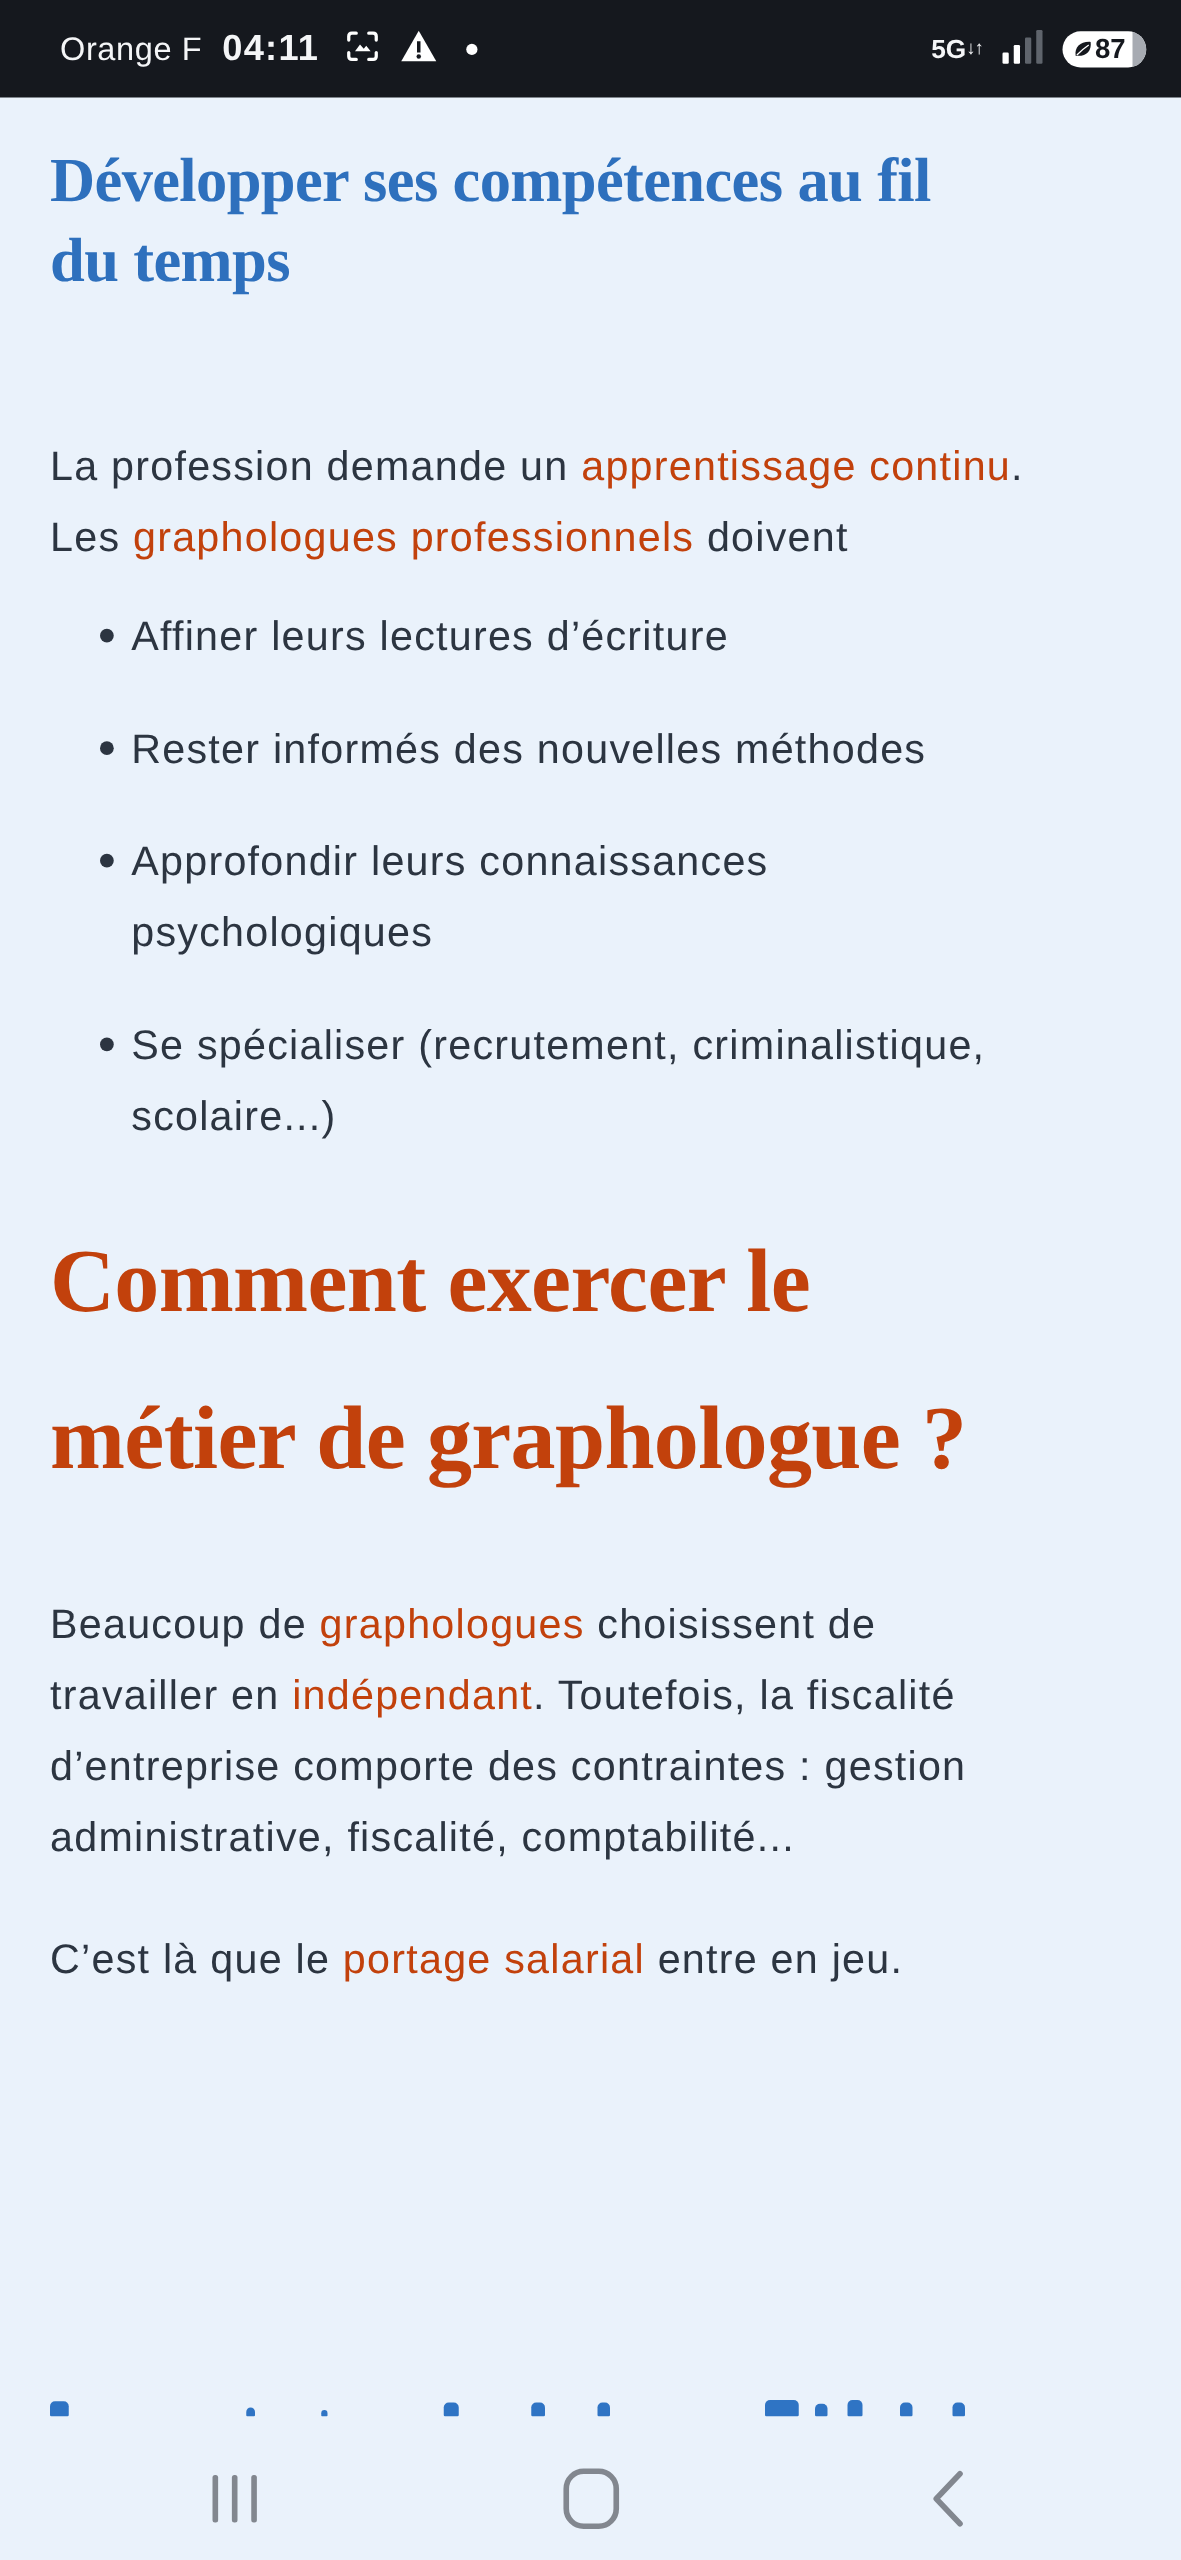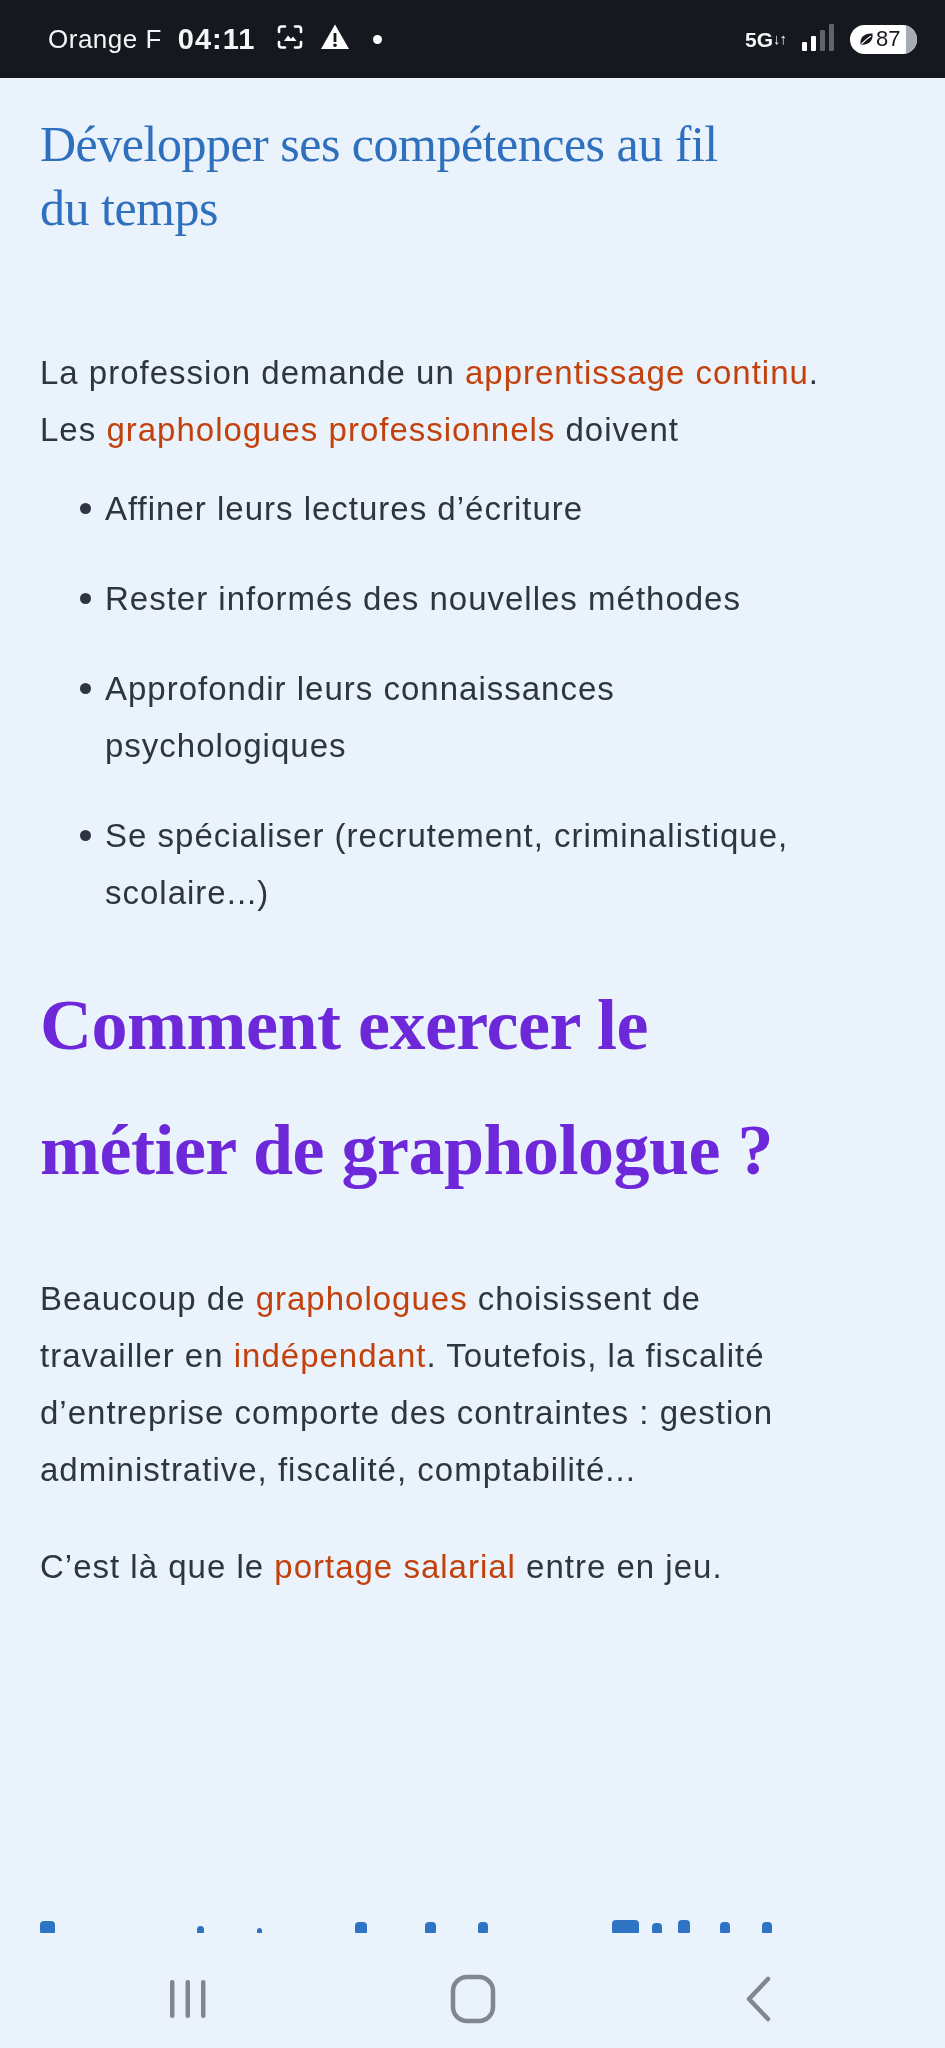--- a/index.html
+++ b/index.html
@@ -23,33 +23,33 @@
   .sb-right{display:flex;align-items:center;gap:15px;}
   .sb-5g{display:flex;flex-direction:row;align-items:center;line-height:1;justify-content:center;}
   .sb-5g .g{font-size:21px;font-weight:700;}
   .sb-5g .arrows{font-size:15px;margin-top:-1px;letter-spacing:-1px;}
   .battery{
     position:relative;width:67px;height:29px;background:#fff;border-radius:15px;
     display:flex;align-items:center;justify-content:flex-start;
     padding-left:8px;box-sizing:border-box;overflow:hidden;
   }
   .battery .cap{position:absolute;right:0;top:0;bottom:0;width:11px;background:#a7abb2;}
-  .battery .pct{font-size:22px;font-weight:400;color:#15181e;position:relative;z-index:1;}
+  .battery .pct{font-size:22px;font-weight:700;color:#15181e;position:relative;z-index:1;}
   .battery svg{position:relative;z-index:1;margin-right:1px;}
   
   .content{padding:34px 40px 0 40px;}
   .h3{
     font-family:"Liberation Serif","DejaVu Serif",serif;
-    font-weight:400;color:#2e70bd;font-size:50px;line-height:64px;
+    font-weight:700;color:#2e70bd;font-size:50px;line-height:64px;
     margin:0 0 104px 0;letter-spacing:-.5px;
   }
   .h3 span{display:block;}
   .h2{
     font-family:"Liberation Serif","DejaVu Serif",serif;
-    font-weight:700;color:#6d28d9;font-size:72px;line-height:125px;
+    font-weight:700;color:#c2410c;font-size:72px;line-height:125px;
     margin:42px 0 57px 0;letter-spacing:-.5px;
   }
   .h2 span{display:block;}
   .h3.second{margin:0 0 52px 0;}
   .para{font-size:33px;line-height:57px;letter-spacing:1px;margin:0;}
   .para .ln{display:block;white-space:nowrap;}
   .b{font-weight:400;color:#c2410c;}
   .p-intro{margin-bottom:22px;}
   .p-cest{margin-top:40px;}
   ul.points{list-style:none;margin:0;padding:0 0 0 65px;}

